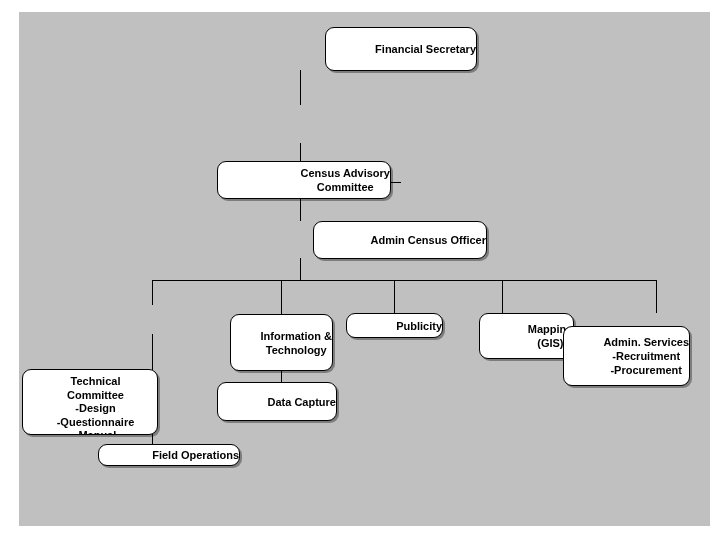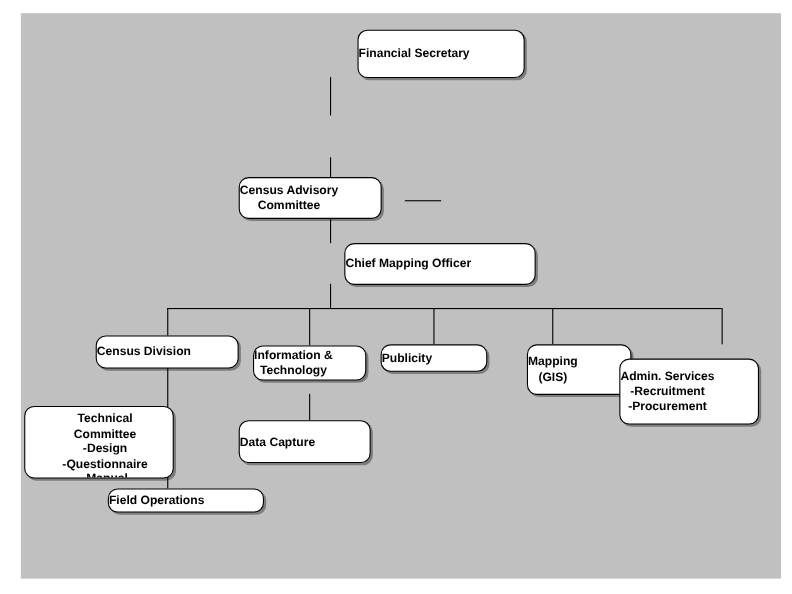--- a/index.html
+++ b/index.html
@@ -40,21 +40,21 @@
     z-index: 3;
     box-shadow: 2px 2px 0 rgba(0,0,0,0.35);
   }
   .node .txt {
     display: block;
     white-space: pre-line;
   }
   .node.center-mid {
     display: flex;
     align-items: center;
-    justify-content: flex-start;
+    justify-content: flex-end;
   }
   .node.left-al {
     text-align: left;
     padding-left: 11px;
     padding-top: 5px;
     line-height: 13.5px;
   }
   .line {
     position: absolute;
     background: #000000;
@@ -89,34 +89,31 @@
 
     <div class="line vline" style="left:133px; top:322px; height:110px;"></div>
 
     <div class="line hline" style="left:123px; top:388px; width:11px;"></div>
 
     <div class="node center-mid" style="left:306px; top:15px; width:152px; height:44px;">
       <span class="txt">Financial Secretary</span>
     </div>
 
 
-    <div class="node center-mid" style="left:198px; top:149px; width:130px; height:38px;">
+    <div class="node center-mid" style="left:198px; top:149px; width:174px; height:38px;">
       <span class="txt">Census Advisory
 Committee</span>
     </div>
 
     <div class="node center-mid" style="left:294px; top:209px; width:174px; height:38px;">
-      <span class="txt">Chief Mapping Officer</span>
+      <span class="txt">Admin Census Officer</span>
     </div>
 
-    <div class="node center-mid" style="left:68px; top:293px; width:130px; height:30px;">
-      <span class="txt">Census Division</span>
-    </div>
 
-    <div class="node center-mid" style="left:211px; top:302px; width:103px; height:32px;">
+    <div class="node center-mid" style="left:211px; top:302px; width:103px; height:57px;">
       <span class="txt">Information &amp;
 Technology</span>
     </div>
 
     <div class="node center-mid" style="left:327px; top:301px; width:97px; height:25px;">
       <span class="txt">Publicity</span>
     </div>
 
     <div class="node center-mid" style="left:460px; top:301px; width:95px; height:46px;">
       <span class="txt">Mapping

